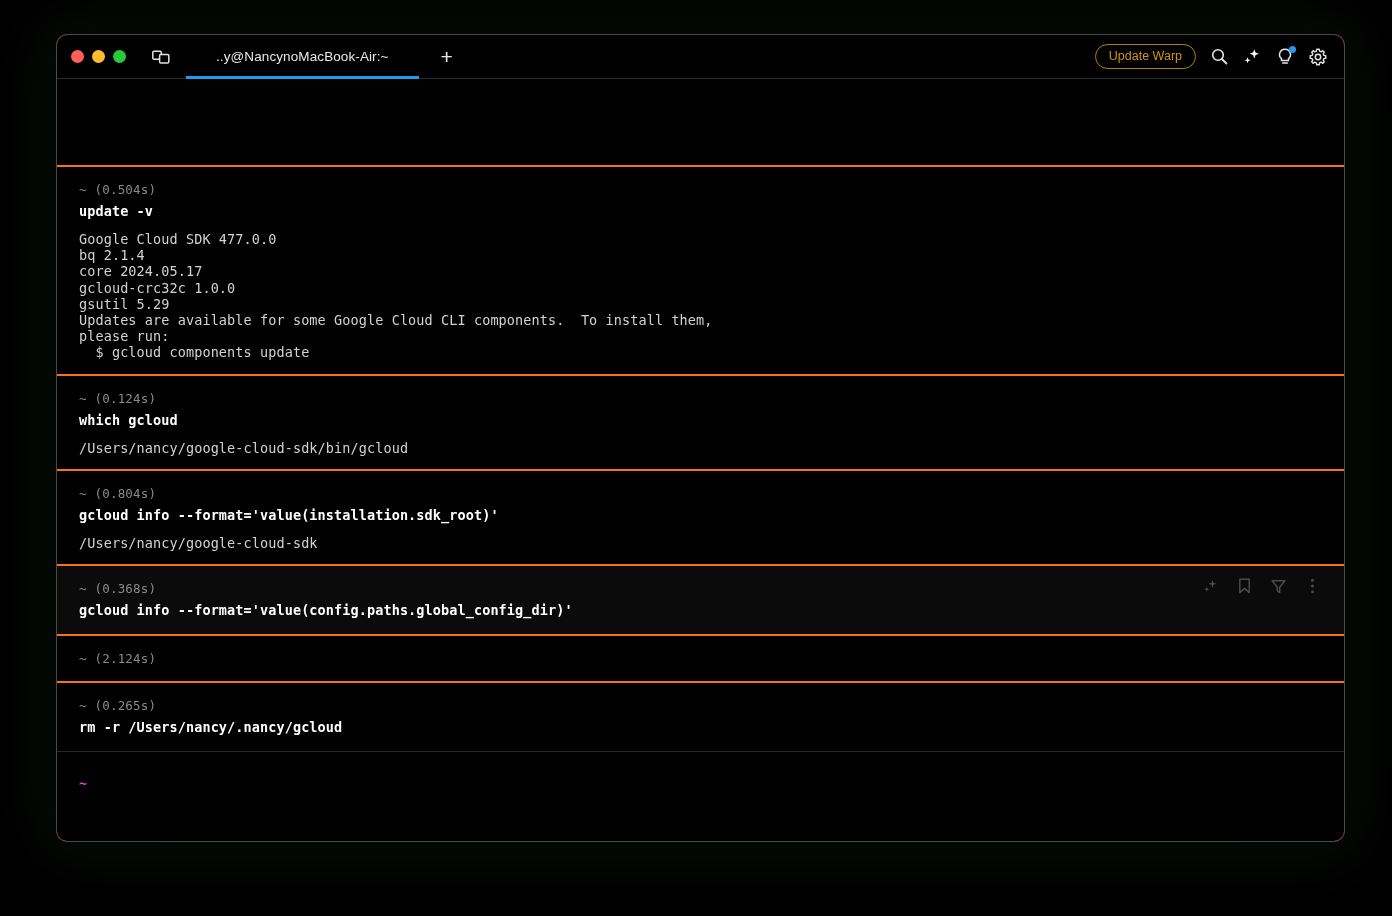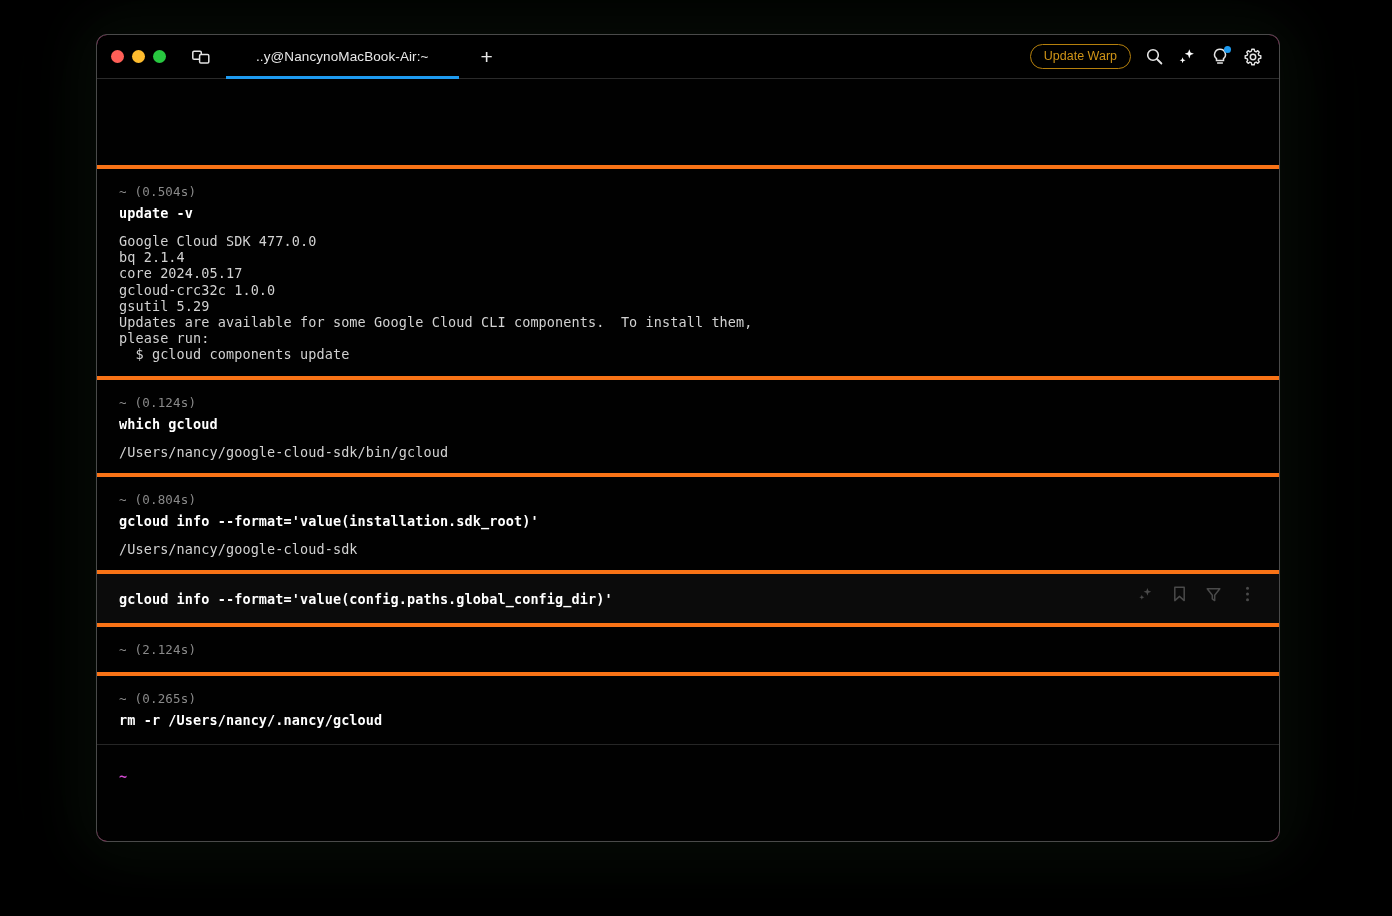--- a/index.html
+++ b/index.html
@@ -18,29 +18,28 @@
     width: 1392px;
     height: 916px;
     background: #000000;
   }
 
   
   #window {
     position: absolute;
     left: 56px;
     top: 34px;
-    width: 1184px;
+    width: 1289px;
     height: 808px;
     background: #ec4899;
     border: 1px solid #4a4a4a;
     border-radius: 11px;
     overflow: hidden;
     box-shadow: 0 0 60px 18px rgba(40,60,40,0.16),
                 0 0 120px 40px rgba(20,40,20,0.10);
-    margin-left: 40px;
   }
 
   
   #titlebar {
     position: relative;
     height: 44px;
     background: #000000;
     display: flex;
     align-items: center;
     padding: 0 10px 0 14px;
@@ -127,21 +126,21 @@
     position: relative;
     height: 762px;
     background: #010101;
     overflow: hidden;
   }
 
   #scroll-filler { height: 86px; }
 
   .block {
     position: relative;
-    border-top: 4px solid #f97316;
+    border-top: 2px solid #f97316;
     padding: 13px 22px 13px 22px;
   }
   .block.hovered { background: #0b0b0b; }
 
   .meta {
     font-size: 12.5px;
     color: #8a8a8a;
     letter-spacing: .2px;
     line-height: 19px;
   }
@@ -286,20 +285,24 @@
       <div class="block">
         <div class="meta">
           <span class="tilde">~</span>
           <span>(0.804s)</span>
         </div>
         <div class="cmd">gcloud info --format='value(installation.sdk_root)'</div>
         <div class="out">/Users/nancy/google-cloud-sdk</div>
       </div>
 
       <div class="block hovered">
+        <div class="meta">
+          <span class="tilde">~</span>
+          <span>(0.368s)</span>
+        </div>
         <div class="cmd">gcloud info --format='value(config.paths.global_config_dir)'</div>
 
         <div class="block-actions">
           <div class="ba-icon">
             <svg width="15" height="15" viewBox="0 0 18 18">
               <path d="M11.3 1.2 L12.5 4.6 L15.9 5.8 L12.5 7.0 L11.3 10.4 L10.1 7.0 L6.7 5.8 L10.1 4.6 Z" fill="#4a4a4a"></path>
               <path d="M4.6 9.3 L5.4 11.5 L7.6 12.3 L5.4 13.1 L4.6 15.3 L3.8 13.1 L1.6 12.3 L3.8 11.5 Z" fill="#4a4a4a"></path>
             </svg>
           </div>
           <div class="ba-icon">

